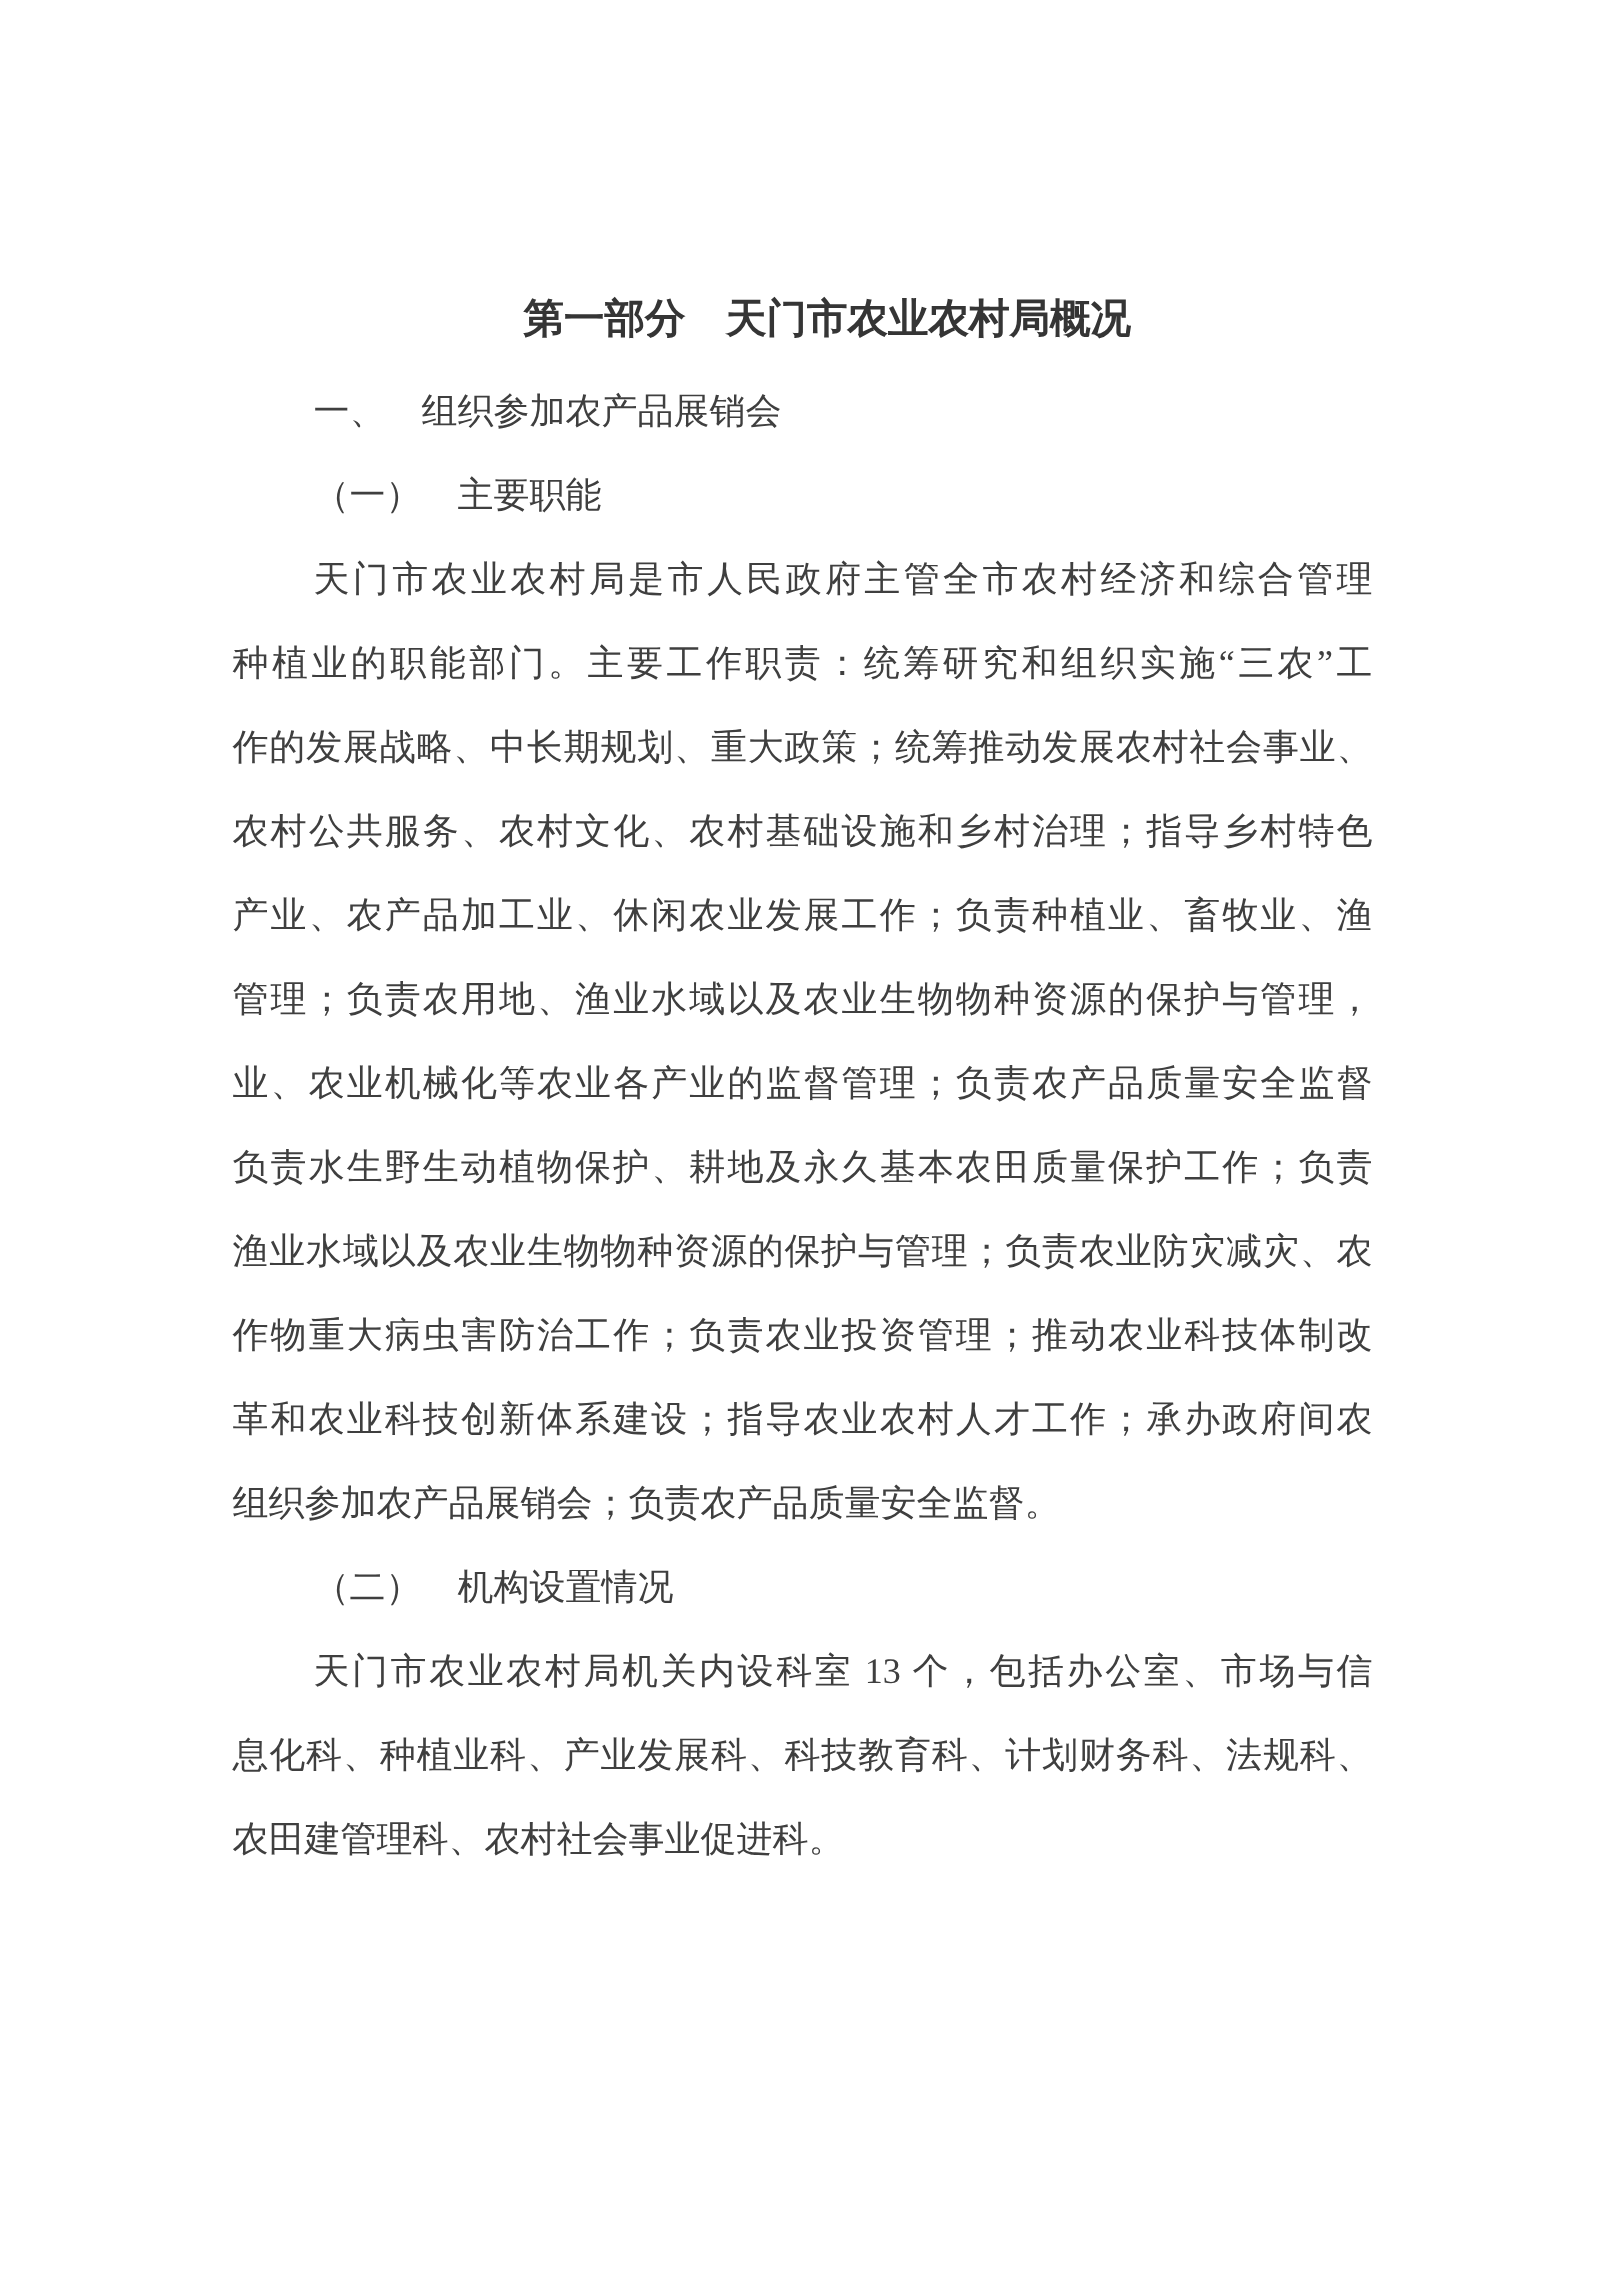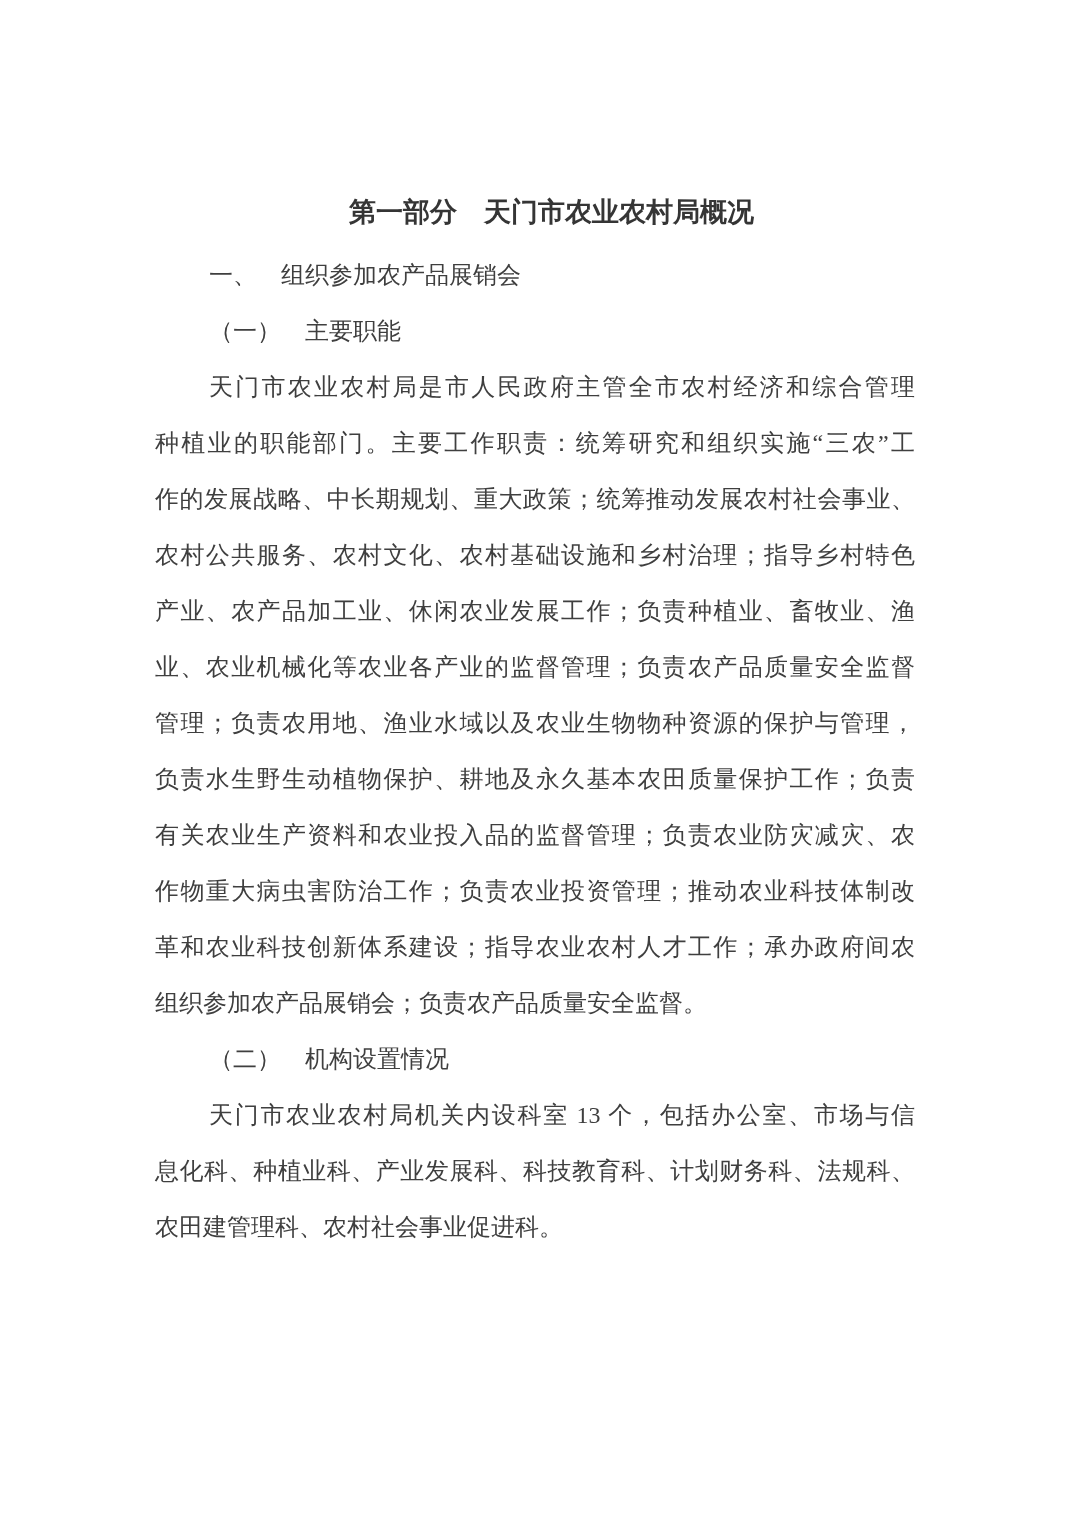--- a/index.html
+++ b/index.html
@@ -64,24 +64,24 @@
     <div class="line section-heading indent">一、　组织参加农产品展销会</div>
 
     <div class="line indent">（一）　主要职能</div>
 
     <div class="para">
       <div class="line fill indent">天门市农业农村局是市人民政府主管全市农村经济和综合管理</div>
       <div class="line fill">种植业的职能部门。主要工作职责：统筹研究和组织实施“三农”工</div>
       <div class="line fill">作的发展战略、中长期规划、重大政策；统筹推动发展农村社会事业、</div>
       <div class="line fill">农村公共服务、农村文化、农村基础设施和乡村治理；指导乡村特色</div>
       <div class="line fill">产业、农产品加工业、休闲农业发展工作；负责种植业、畜牧业、渔</div>
+      <div class="line fill">管理；负责农用地、渔业水域以及农业生物物种资源的保护与管理，</div>
       <div class="line fill">业、农业机械化等农业各产业的监督管理；负责农产品质量安全监督</div>
-      <div class="line fill">管理；负责农用地、渔业水域以及农业生物物种资源的保护与管理，</div>
       <div class="line fill">负责水生野生动植物保护、耕地及永久基本农田质量保护工作；负责</div>
-      <div class="line fill">有关农业生产资料和农业投入品的监督管理；负责农业防灾减灾、农</div>
+      <div class="line fill">渔业水域以及农业生物物种资源的保护与管理；负责农业防灾减灾、农</div>
       <div class="line fill">作物重大病虫害防治工作；负责农业投资管理；推动农业科技体制改</div>
       <div class="line fill">革和农业科技创新体系建设；指导农业农村人才工作；承办政府间农</div>
       <div class="line">组织参加农产品展销会；负责农产品质量安全监督。</div>
     </div>
 
     <div class="line indent">（二）　机构设置情况</div>
 
     <div class="para">
       <div class="line fill indent">天门市农业农村局机关内设科室 13 个，包括办公室、市场与信</div>
       <div class="line fill">息化科、种植业科、产业发展科、科技教育科、计划财务科、法规科、</div>

